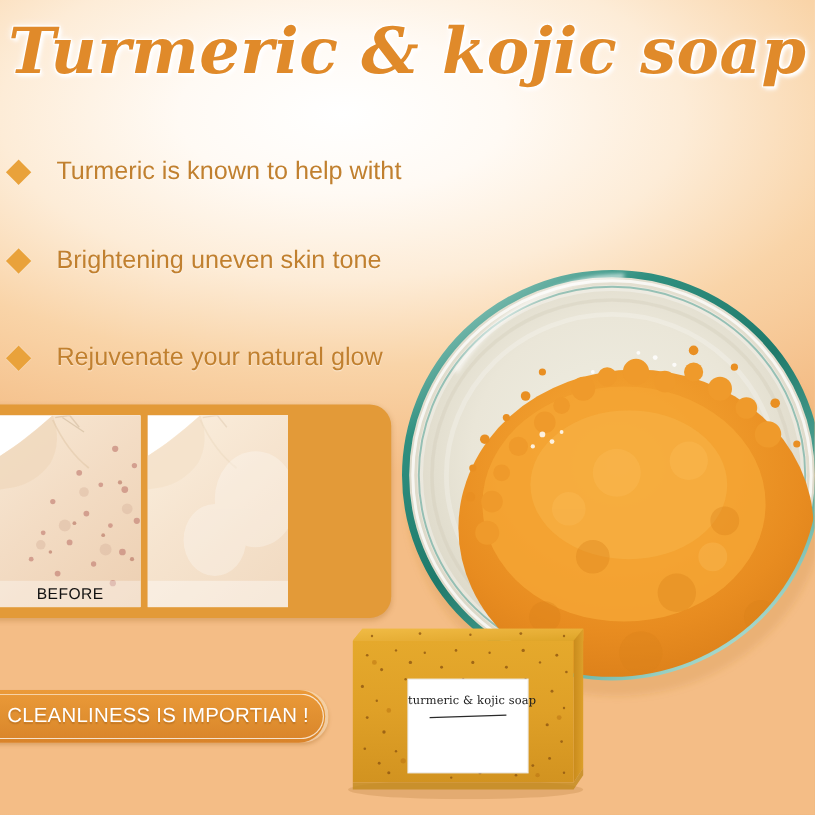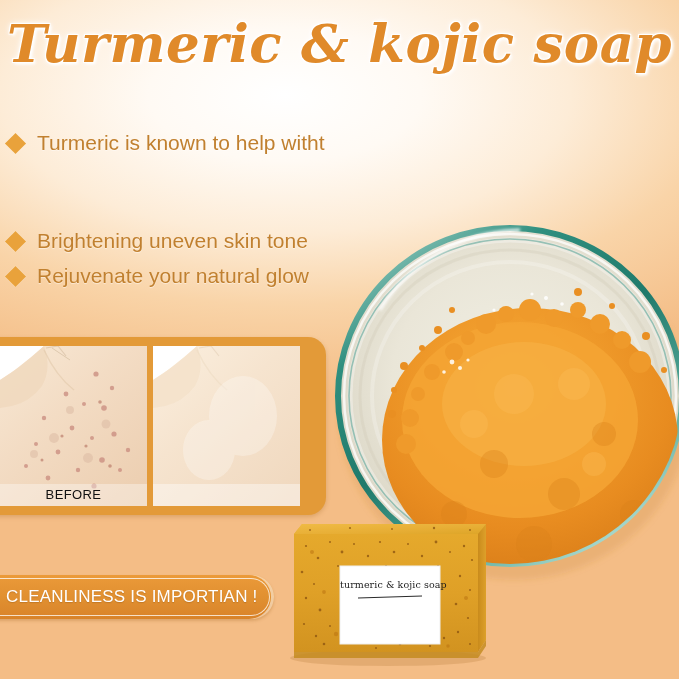--- a/index.html
+++ b/index.html
@@ -26,47 +26,47 @@
     text-shadow:
       0 0 2px #fff, 0 0 4px #fff, 0 0 7px #fff,
       1px 1px 0 #fff, -1px -1px 0 #fff,
       1px -1px 0 #fff, -1px 1px 0 #fff,
       2px 2px 3px rgba(255,255,255,.95);
     white-space:nowrap;
   }
   
   .bullet{
     position:absolute;left:8px;
-    display:flex;align-items:center;gap:14px;
+    display:flex;align-items:center;gap:24px;
     color:#c1802f;
     font-size:21px;
     text-shadow:0 1px 1px rgba(255,255,255,.55);
   }
   .bullet .dia{
     width:15px;height:15px;background:#e9a23b;
     transform:rotate(45deg);flex:0 0 auto;
     box-shadow:0 0 1px rgba(255,255,255,.8);
   }
   #b1{top:131px;}
-  #b2{top:205px;margin-top:24px;}
-  #b3{top:264px;align-items:center;}
+  #b2{top:205px;}
+  #b3{top:286px;align-items:center;}
   
   #dish{
     position:absolute;left:334px;top:214px;width:352px;height:420px;
     pointer-events:none;
   }
   
   #ba-frame{
     position:absolute;left:-16px;top:337px;width:342px;height:178px;
     background:#e39a38;
     border-radius:0 18px 18px 0;
     box-shadow:0 2px 4px rgba(150,90,20,.25);
   }
   #ba-inner{
-    position:absolute;left:16px;top:9px;width:300px;height:160px;
+    position:absolute;left:16px;top:9px;width:240px;height:160px;
     display:flex;gap:6px;
   }
   .ba-panel{
     position:relative;width:147px;height:160px;overflow:hidden;
     background:#f6e3cd;
   }
   .ba-caption{
     position:absolute;left:0;right:0;bottom:4px;text-align:center;
     font-size:13px;color:#111;letter-spacing:.4px;
     font-family:"Liberation Sans",sans-serif;

